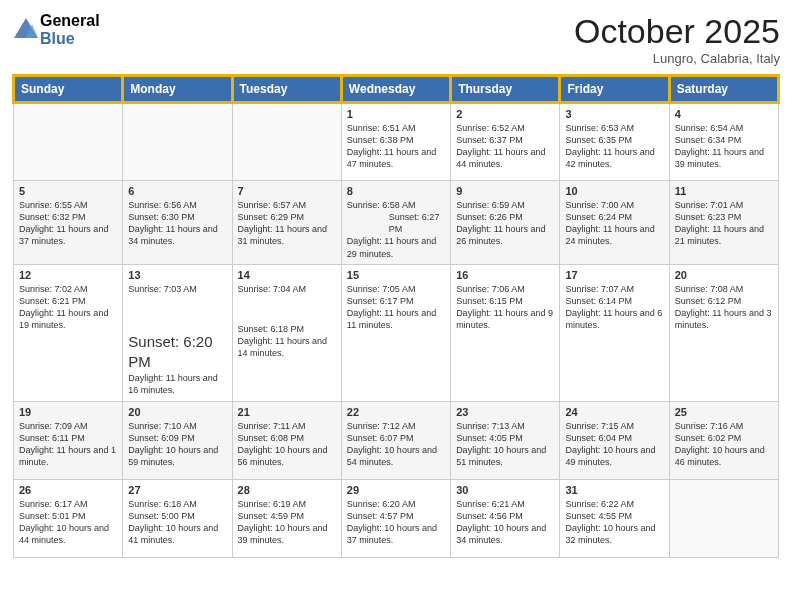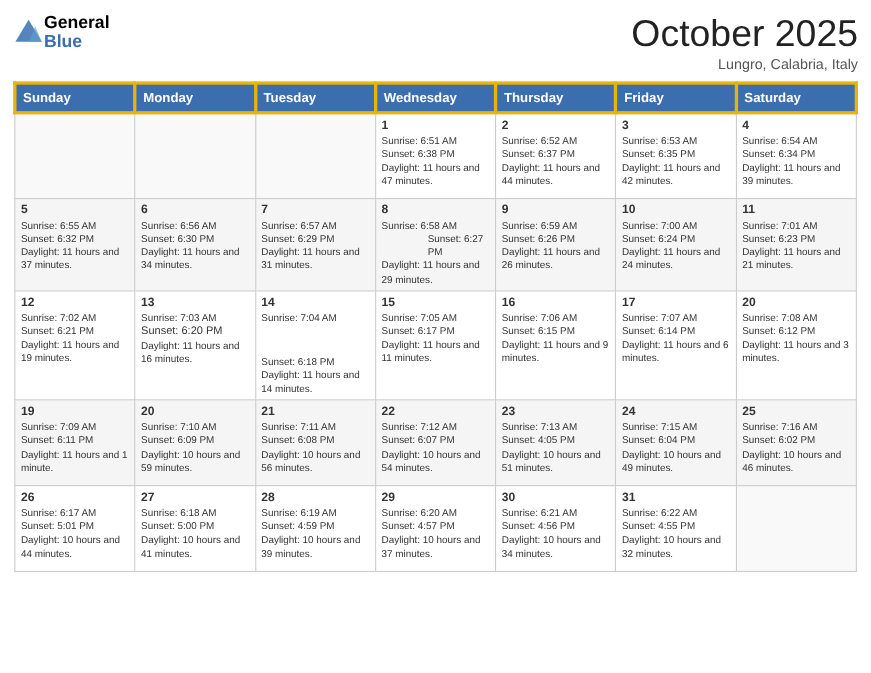--- a/index.html
+++ b/index.html
@@ -174,21 +174,21 @@
         <tr>
           <td>
             <span class="day-num">12</span>
             <div style="font-size: 9px; line-height: 1.35;">Sunrise: 7:02 AM</div>
             <div style="font-size: 9px; line-height: 1.35;">Sunset: 6:21 PM</div>
             <div style="font-size: 9px; line-height: 1.35;">Daylight: 11 hours and 19 minutes.</div>
           </td>
           <td>
             <span class="day-num">13</span>
             <div style="font-size: 9px; line-height: 1.35;">Sunrise: 7:03 AM</div>
-            <div style="font-size: 10px; line-height: 1.35;">Sunset: 6:20 PM</div>
+            <div style="font-size: 15px; line-height: 1.35; margin-top: 37px;">Sunset: 6:20 PM</div>
             <div style="font-size: 9px; line-height: 1.35;">Daylight: 11 hours and 16 minutes.</div>
           </td>
           <td>
             <span class="day-num">14</span>
             <div style="font-size: 9px; line-height: 1.35;">Sunrise: 7:04 AM</div>
             <div style="font-size: 9px; line-height: 1.35; margin-top: 28px;">Sunset: 6:18 PM</div>
             <div style="font-size: 9px; line-height: 1.35;">Daylight: 11 hours and 14 minutes.</div>
           </td>
           <td>
             <span class="day-num">15</span>

